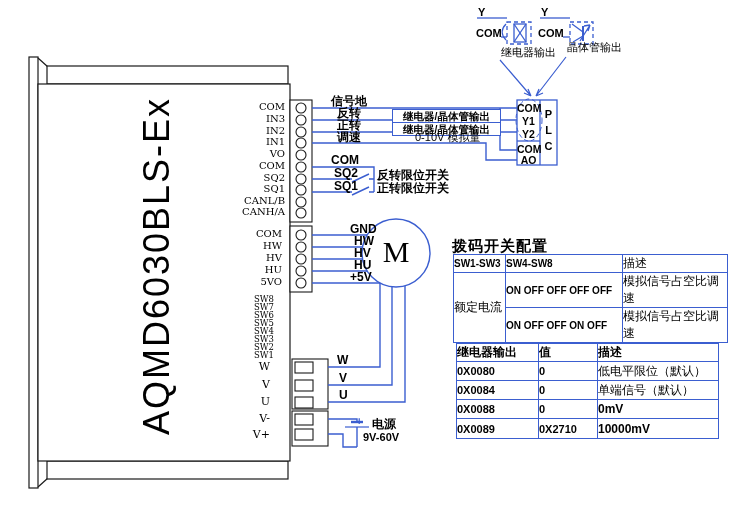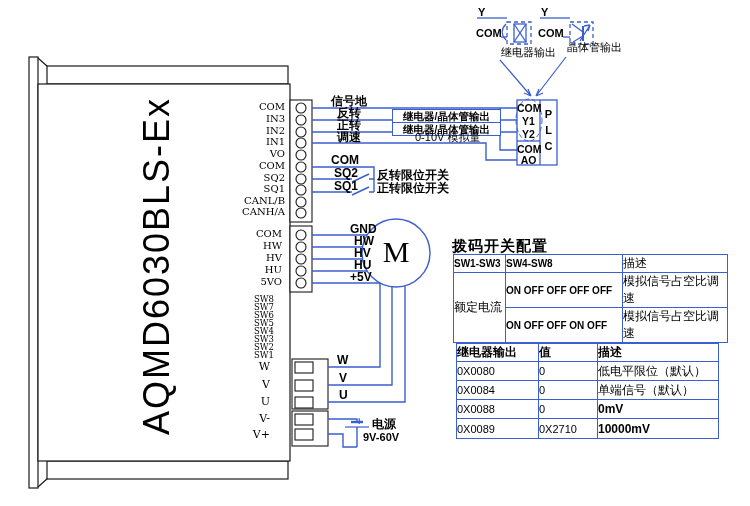--- a/index.html
+++ b/index.html
@@ -22,21 +22,21 @@
          transform:translate(-50%,-50%) rotate(-90deg);white-space:nowrap;color:#000;}
   .motor-m{position:absolute;left:396px;top:252px;transform:translate(-50%,-50%);
            font-family:"Liberation Serif",serif;font-size:30px;color:#000;}
   .title{position:absolute;font-size:15px;font-weight:bold;color:#000;letter-spacing:1px;}
   table.cfg{position:absolute;border-collapse:collapse;table-layout:fixed;}
   table.cfg td{border:1px solid #3b5ed0;text-align:left;vertical-align:middle;
                padding:0;color:#000;overflow:hidden;}
   .h10{font-size:10px;font-weight:bold;}
   .t12{font-size:12px;}
   .t12b{font-size:12px;font-weight:bold;}
-  .t11b{font-size:11px;font-weight:normal;}
+  .t11b{font-size:11px;font-weight:bold;}
   .plc-cell{position:absolute;left:517px;width:23px;text-align:center;font-size:10.5px;font-weight:bold;color:#000;}
   .plc-letter{position:absolute;left:540px;width:17px;text-align:center;font-size:11px;font-weight:bold;color:#000;}
 </style>
 </head>
 <body>
 
 <div id="canvas">
 
 <svg width="750" height="506" viewBox="0 0 750 506">
 

